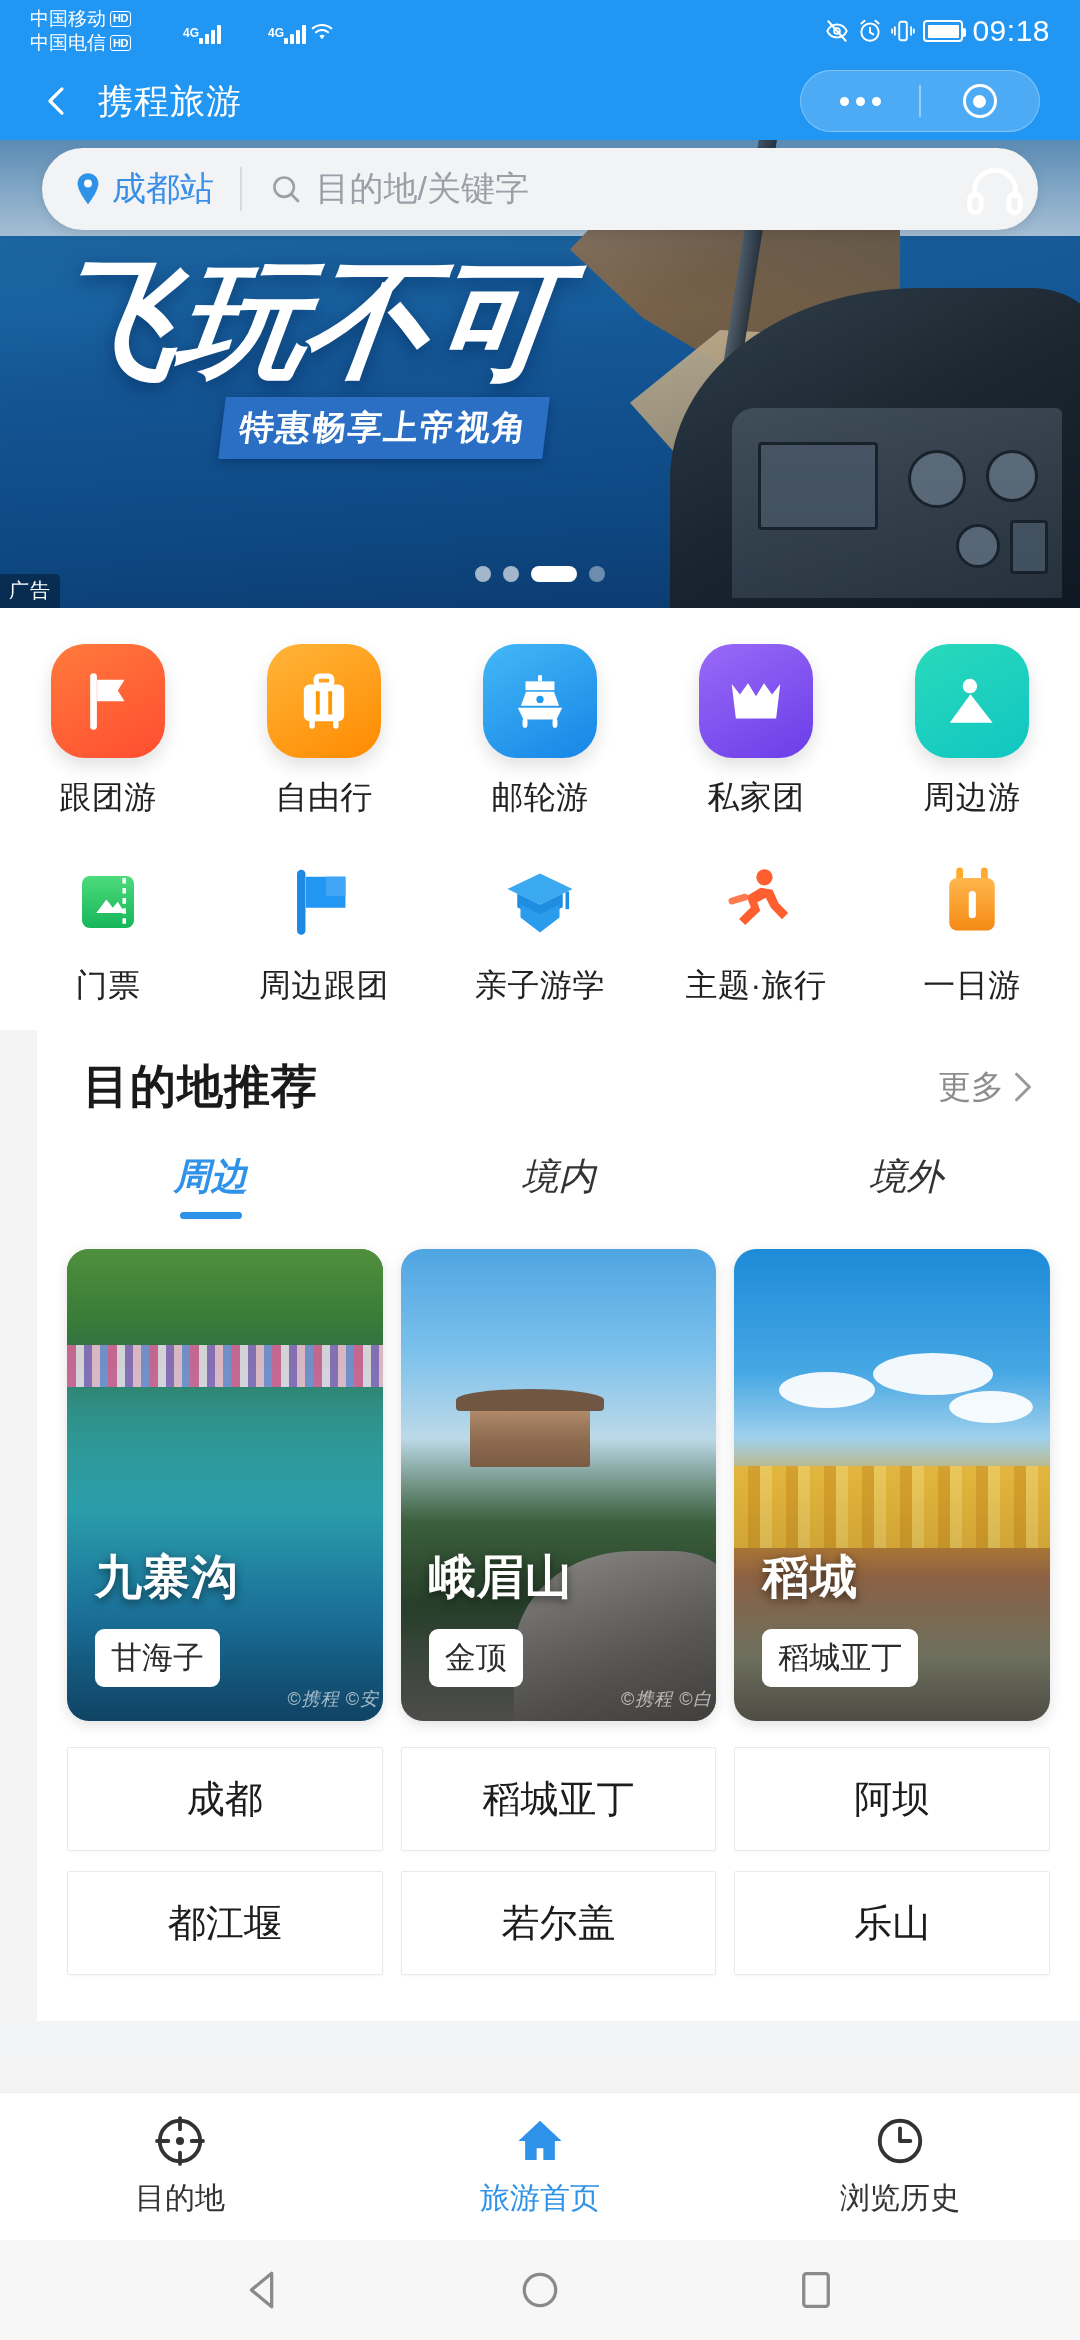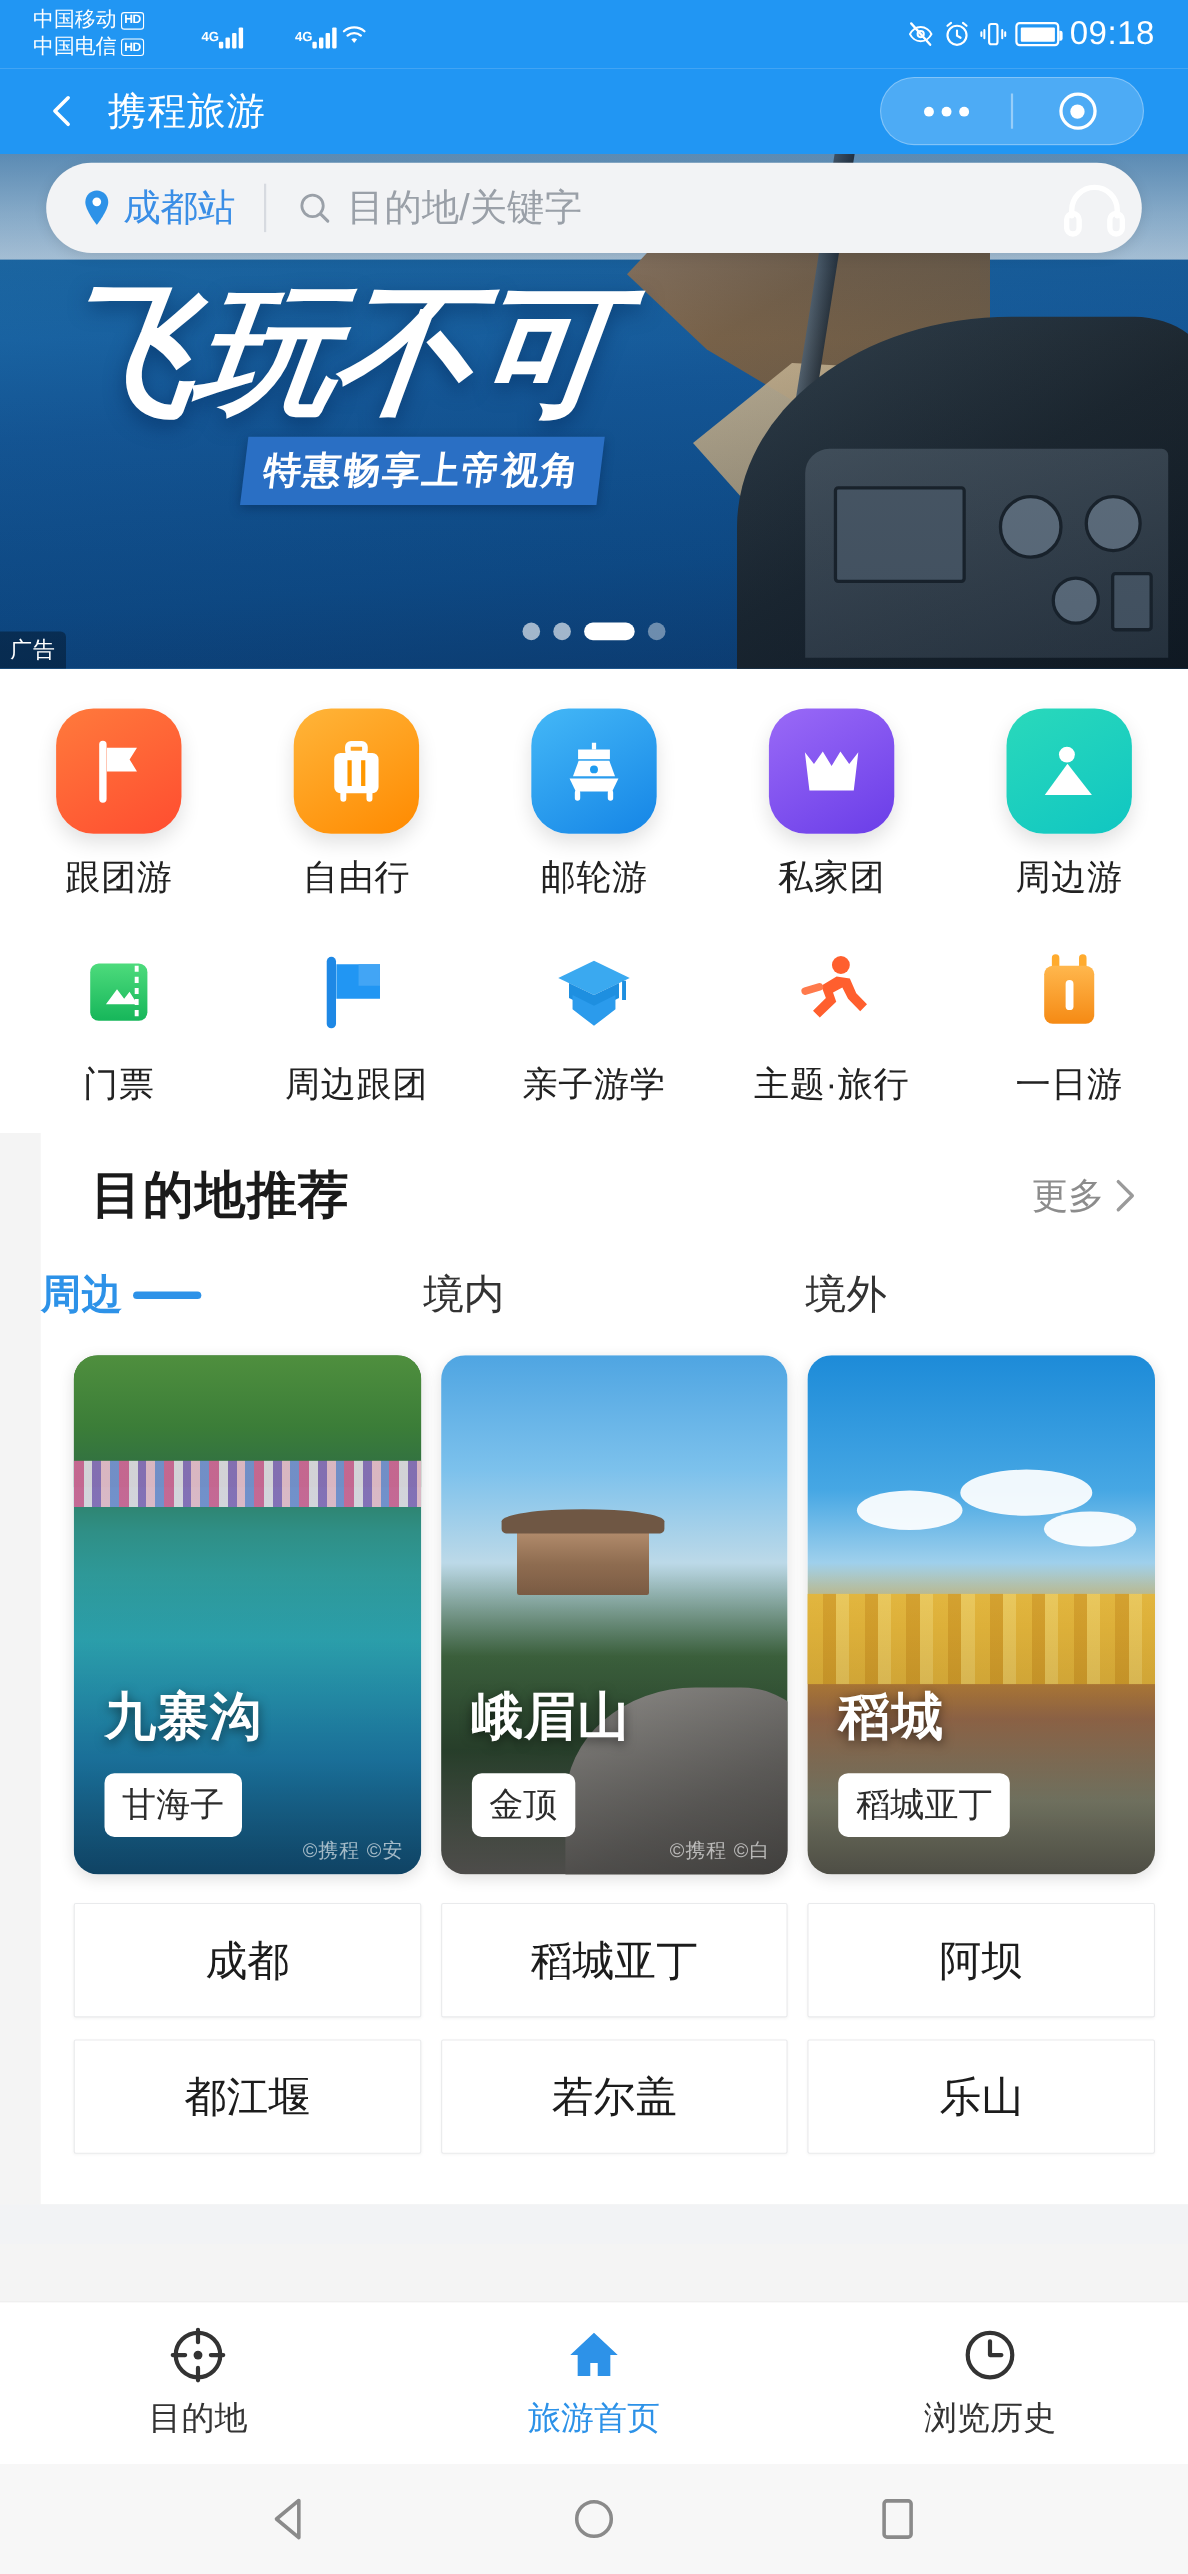--- a/index.html
+++ b/index.html
@@ -164,21 +164,21 @@
   .icon-plain svg { width:78px; height:78px; }
   .icon-label { font-size:32px; color:#222; letter-spacing:0.5px; }
 
   
   .dest-section { background:#fff; padding-bottom:26px;margin-left:37px; }
   .sec-head { display:flex; align-items:center; padding:26px 46px 10px 46px; }
   .sec-title { font-size:46px; font-weight:700; color:#1a1a1a; letter-spacing:1px; }
   .sec-more { margin-left:auto; display:flex; align-items:center; gap:8px; color:#8c8c8c; font-size:33px; }
   .chev-right { width:22px; height:32px; }
   .tabs { display:flex; padding:24px 0 0 0; }
-  .tab { flex:1; display:flex; align-items:center; gap:10px; }
+  .tab { flex:1; display:flex; flex-direction:column; align-items:center; gap:10px;font-style:italic; }
   .tab-label { font-size:37px; color:#333; }
   .tab.active .tab-label { color:#2d92e8; font-weight:700; }
   .tab-underline { width:62px; height:7px; border-radius:4px; background:transparent; }
   .tab.active .tab-underline { background:#2d92e8; }
 
   .cards { display:flex; gap:18px; padding:30px 30px 0 30px; }
   .card {
     flex:1; height:472px; border-radius:22px; overflow:hidden; position:relative;
     box-shadow:0 4px 14px rgba(0,0,0,.12);
   }
@@ -226,22 +226,22 @@
   }
   .card-name {
     position:absolute; left:28px; bottom:112px; color:#fff; font-size:47px; font-weight:700;
     text-shadow:0 3px 10px rgba(0,0,0,.55); letter-spacing:1px;
   }
   .card-tag {
     position:absolute; left:28px; bottom:34px; background:#fff; color:#2c2c2c;
     font-size:31px; padding:8px 16px; border-radius:9px; white-space:nowrap;
   }
   .card-wm {
-    position:absolute; right:16px; bottom:10px; color:rgba(255,255,255,.62);
-    font-size:18px; letter-spacing:1px;
+    position:absolute; right:4px; bottom:10px; color:rgba(255,255,255,.62);
+    font-size:18px; letter-spacing:1px;font-style:italic;
   }
 
   .chips { padding:26px 30px 0 30px; }
   .chip-row { display:flex; gap:18px; margin-bottom:20px; }
   .chip {
     flex:1; height:104px; background:#fff; border:1.5px solid #e9eaec; border-radius:2px;
     display:flex; align-items:center; justify-content:center;
     font-size:38px; color:#1c1c1c;
     box-shadow:0 1px 3px rgba(0,0,0,.04);
   }

